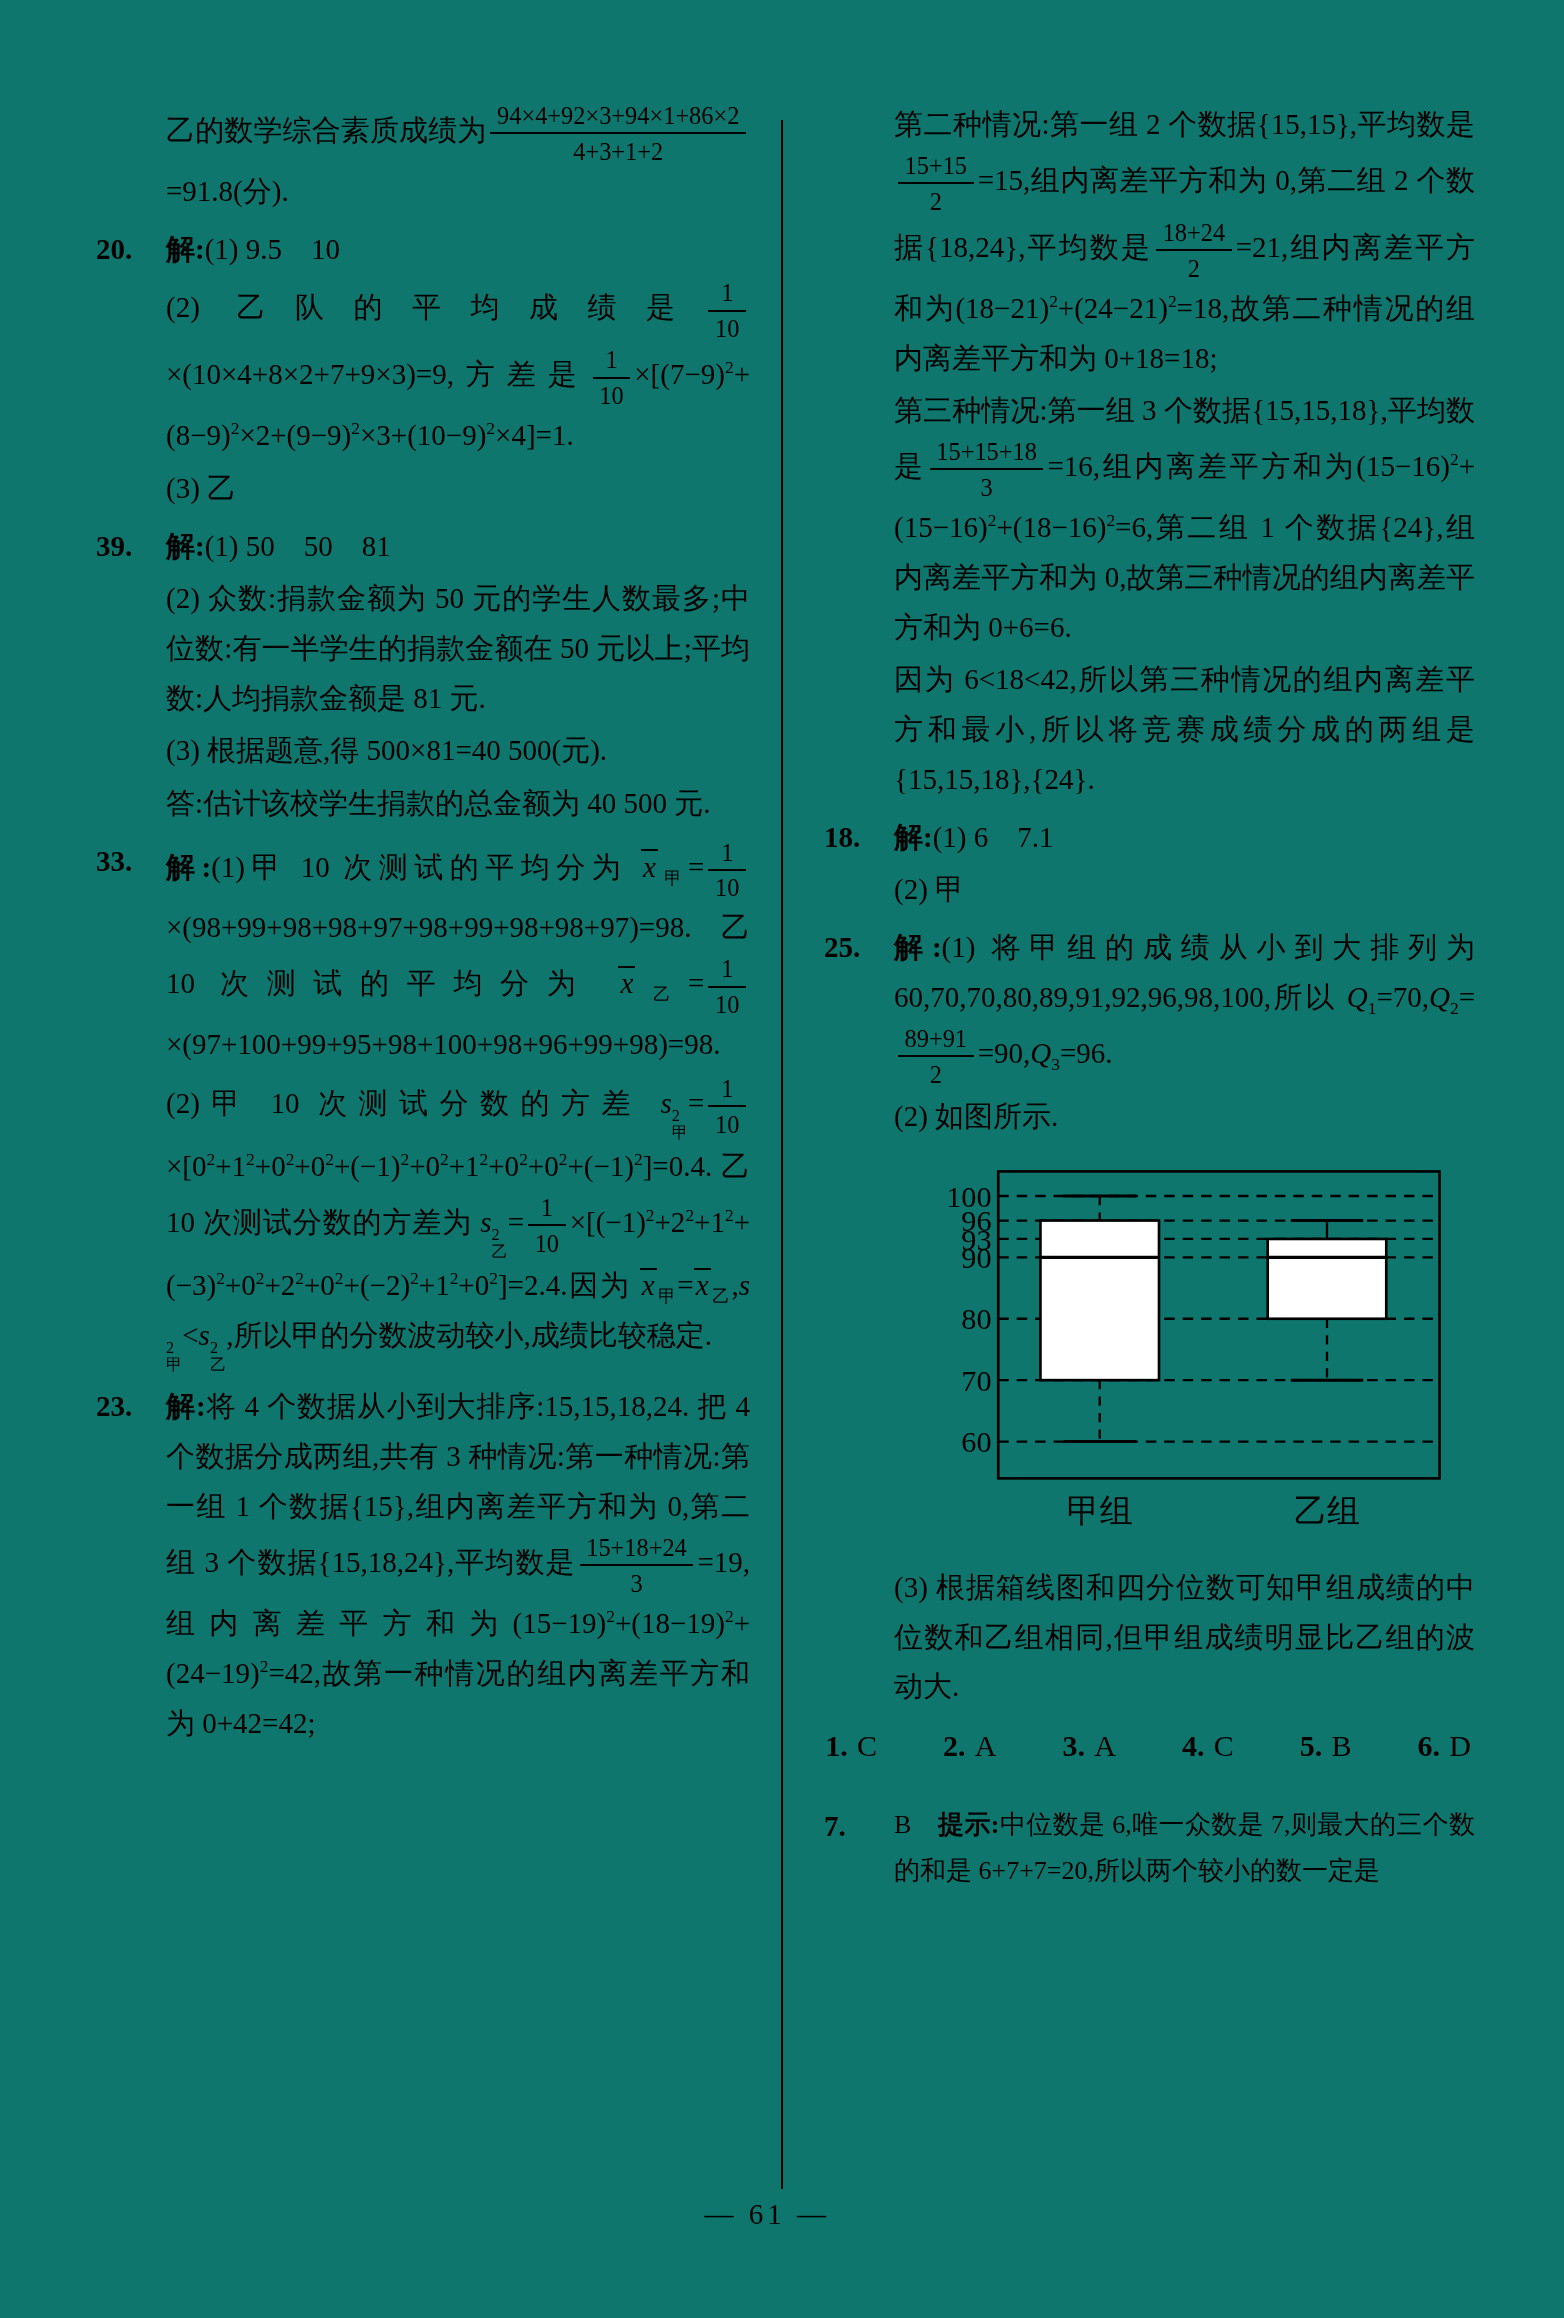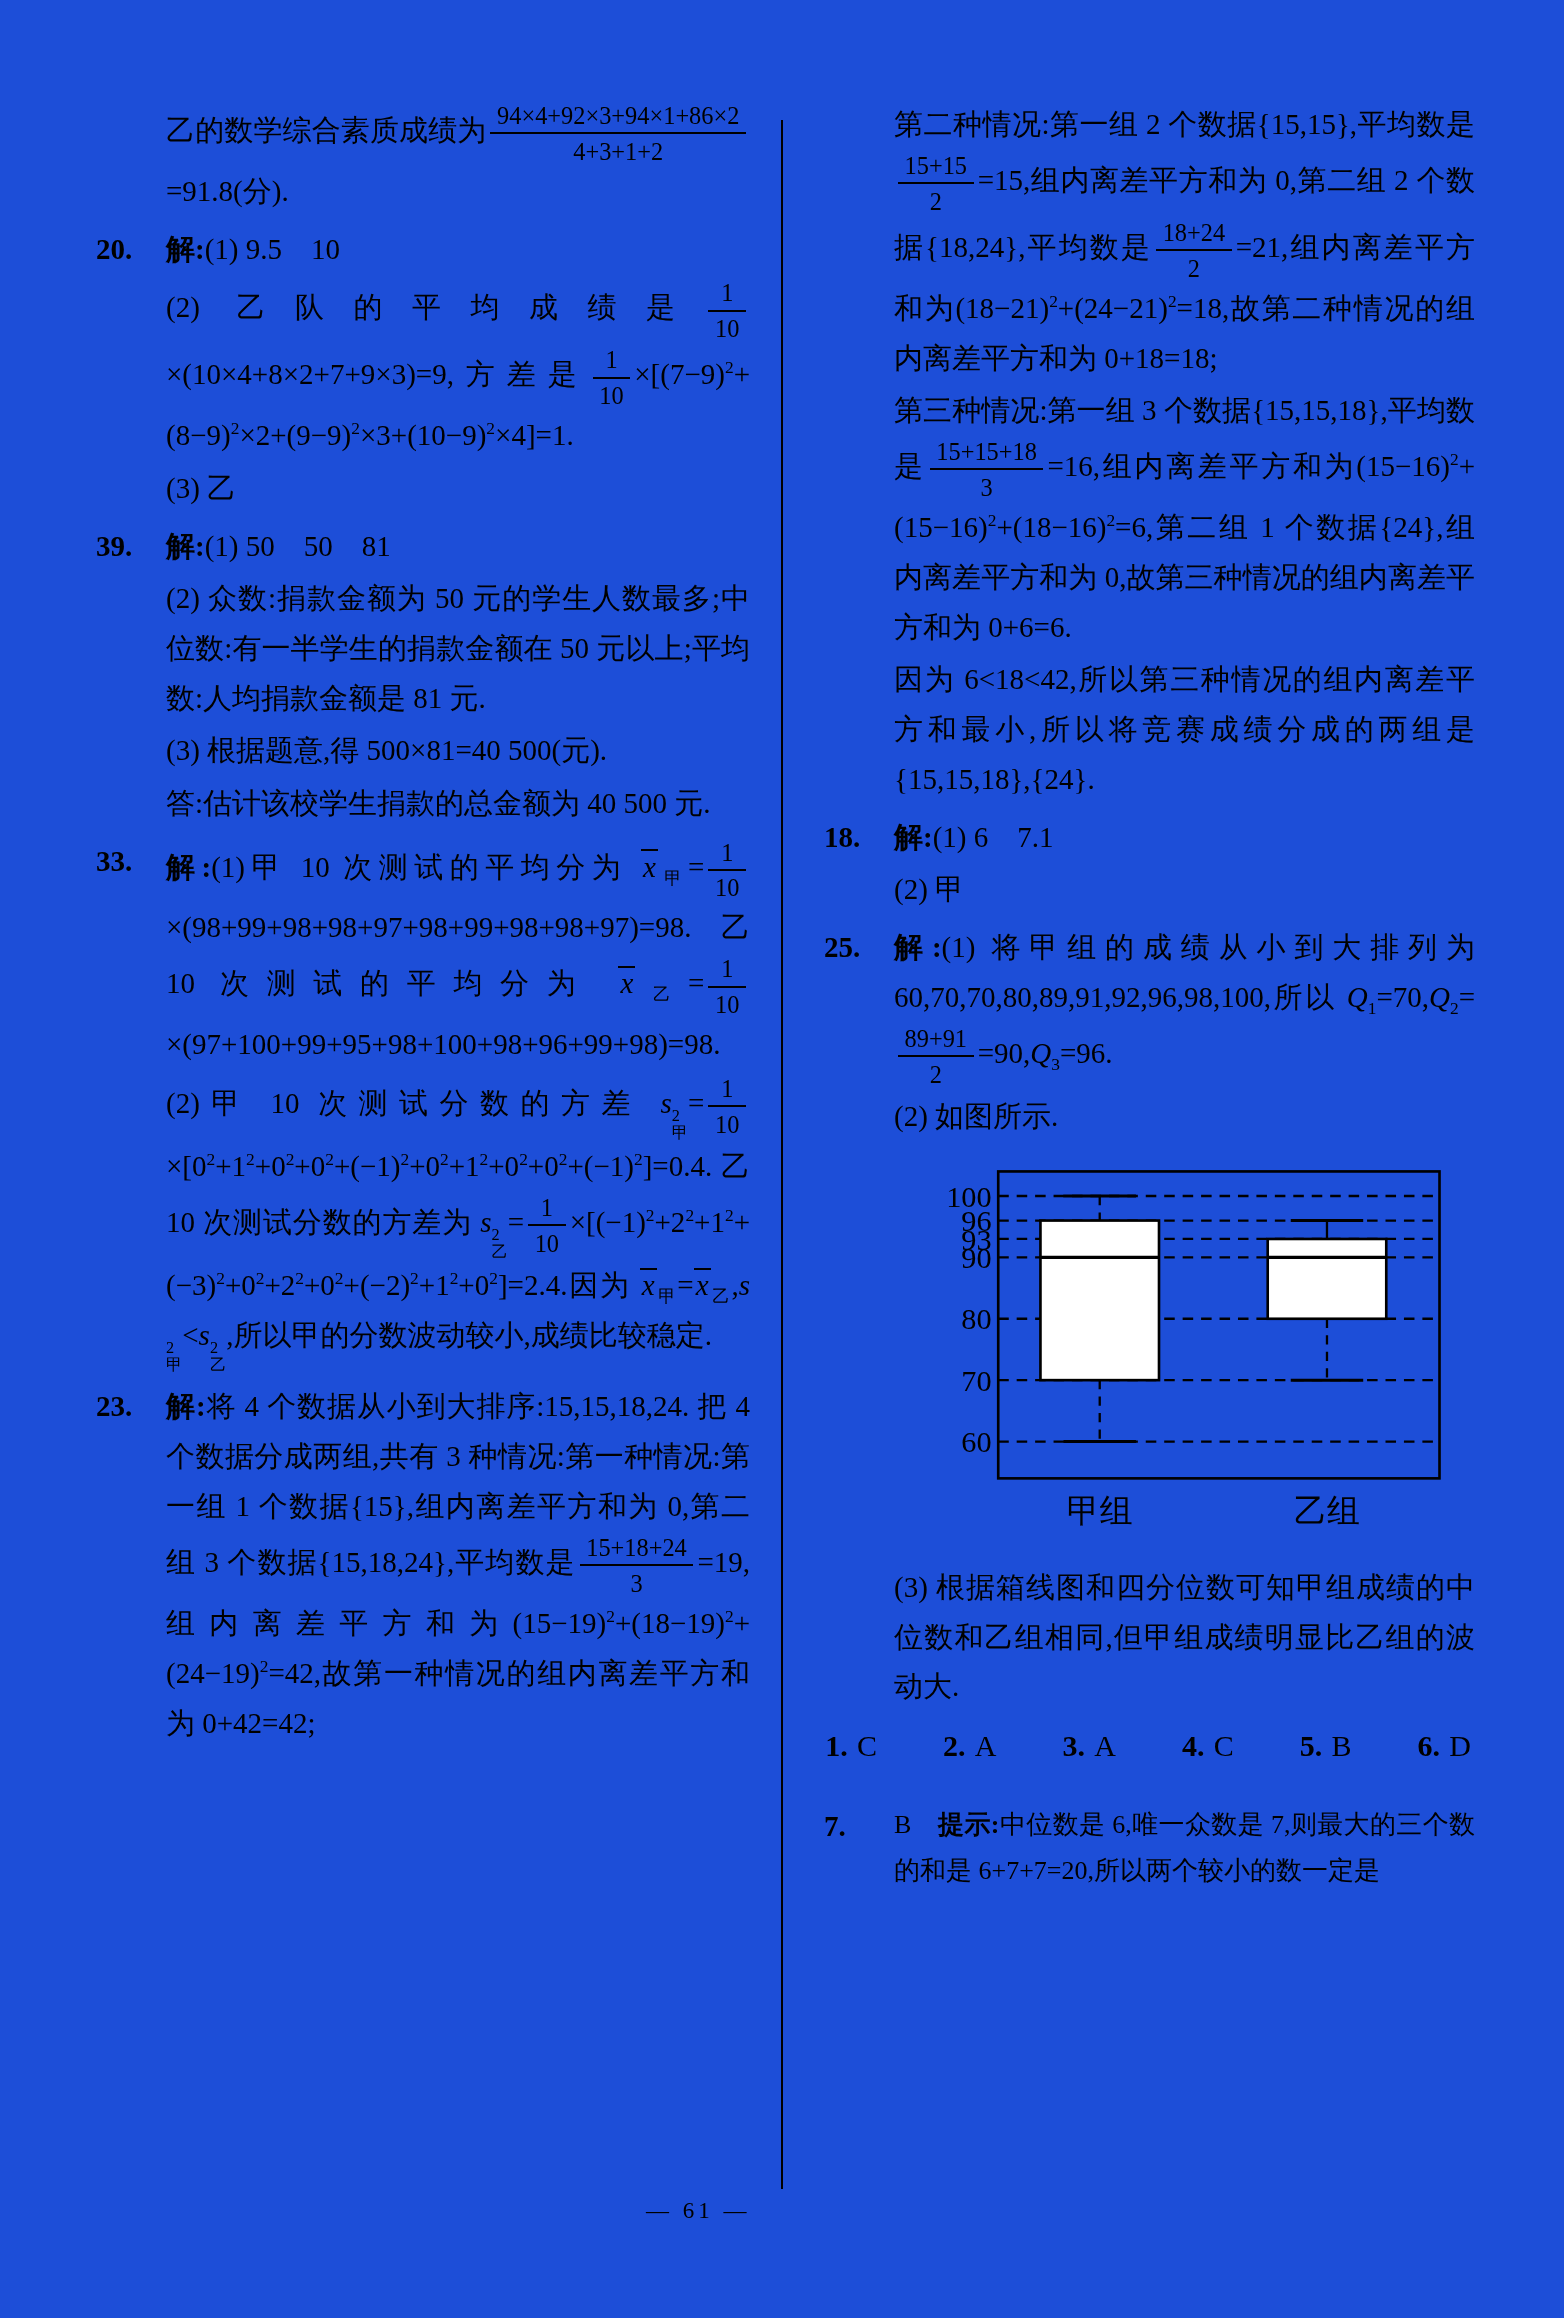--- a/index.html
+++ b/index.html
@@ -1,22 +1,22 @@
 <!DOCTYPE html>
 <html style="font-size:10.5px"><head>
 <meta charset="utf-8">
 <style>
   html,body{margin:0;padding:0;background:#ffffff;}
   body{font-family:"Liberation Serif","DejaVu Serif",serif;color:#000;}
-  .page{position:relative;width:1564px;height:2319px;background:#1d4ed8;overflow:hidden;}
+  .page{position:relative;width:1564px;height:2319px;background:#0f766e;overflow:hidden;}
   .col{position:absolute;top:100px;font-size:29px;line-height:1.72;text-align:justify;}
   #col-left{left:96px;width:654px;}
   #col-right{left:824px;width:651px;}
   .divider{position:absolute;left:781px;top:120px;width:2px;height:2069px;background:#000;}
-  .footer{position:absolute;top:2198px;left:646px;width:184px;text-align:left;font-size:23px;letter-spacing:4px;}
+  .footer{position:absolute;top:2198px;left:646px;width:184px;text-align:right;font-size:29px;letter-spacing:4px;}
   .block{position:relative;padding-left:70px;margin-bottom:8px;}
   .num{position:absolute;left:0;top:0;font-weight:bold;}
   .lead{font-weight:bold;}
   .para{margin:0 0 2.6px 0;}
   .bold{font-weight:bold;}
   .section-heading{font-size:43px;font-weight:bold;text-align:center;margin:26px 0 20px 0;letter-spacing:2.6px;}
   .answers{display:flex;justify-content:space-between;margin:0 4px 10.5px 1.3px;font-size:30px;}
   .answers .pair .n{font-weight:bold;margin-right:9.2px;}
   .small .para{font-size:26px;line-height:1.78;margin-top:30px;}
   

